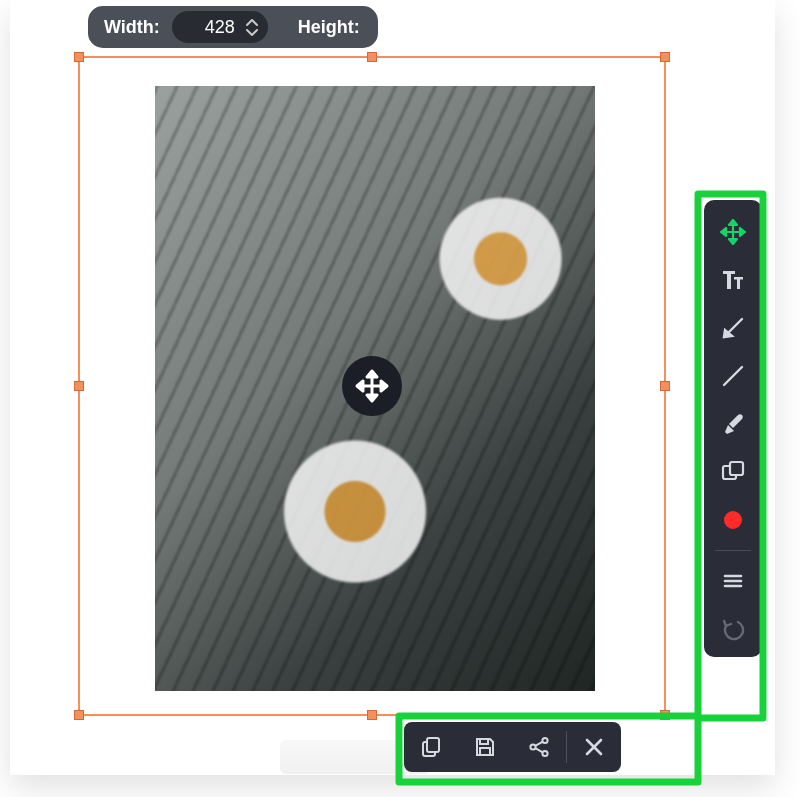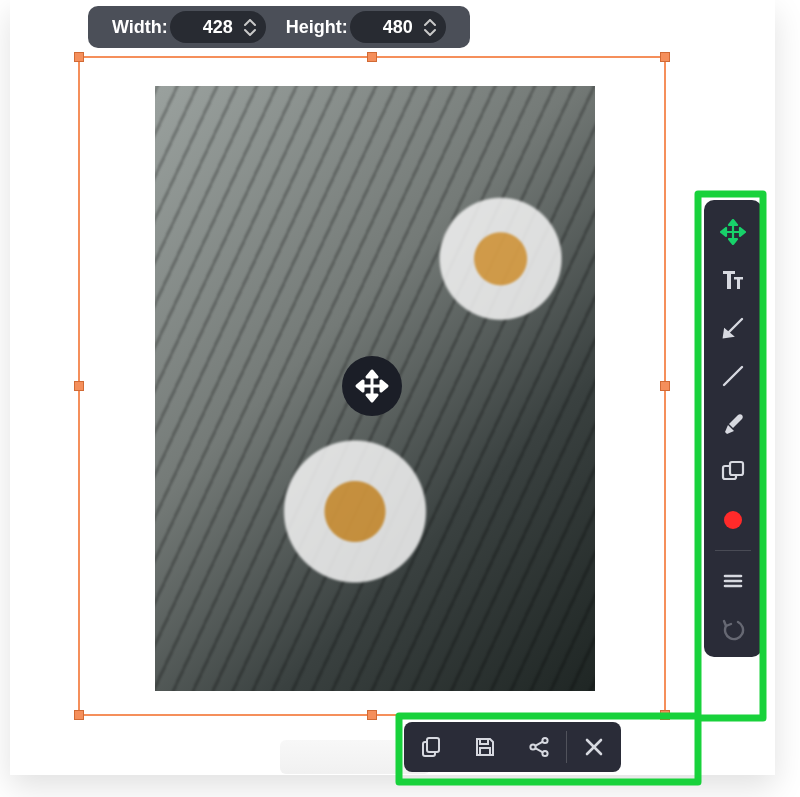--- a/index.html
+++ b/index.html
@@ -20,42 +20,42 @@
     background: #fff;
     box-shadow: 0 12px 30px rgba(0,0,0,0.12);
   }
   
   .dim-bar {
     position: absolute;
     left: 88px;
     top: 6px;
     height: 42px;
     background: #4b4f58;
-    border-radius: 10px;
-    display: flex;
-    align-items: center;
-    padding: 0 24px;
-    gap: 0;
+    border-radius: 15px;
+    display: flex;
+    align-items: center;
+    padding: 0 16px;
+    gap: 10px;
     color: #fff;
     font-weight: bold;
     font-size: 18px;
     z-index: 30;
   }
   .dim-label { margin-right: 2px; }
   .dim-input {
     background: #282b32;
     color: #fff;
     border-radius: 18px;
     width: 96px;
     height: 32px;
     display: flex;
     align-items: center;
     justify-content: center;
     position: relative;
-    font-weight: bold;
+    font-weight: normal;
     font-size: 18px;
   }
   .dim-stepper {
     position: absolute;
     right: 8px;
     top: 0;
     bottom: 0;
     width: 14px;
     display: flex;
     flex-direction: column;
@@ -207,31 +207,20 @@
     <span class="dim-stepper">
       <svg width="12" height="8" viewBox="0 0 12 8">
           <path d="M1 6 L6 1 L11 6" stroke="#c9c9c9" stroke-width="2" fill="none" stroke-linecap="round"></path>
         </svg>
       <svg width="12" height="8" viewBox="0 0 12 8">
           <path d="M1 2 L6 7 L11 2" stroke="#c9c9c9" stroke-width="2" fill="none" stroke-linecap="round"></path>
         </svg>
     </span>
   </div>
   <span class="dim-label" style="margin-left:20px">Height:</span>
-  <div class="dim-input">
-    <span>480</span>
-    <span class="dim-stepper">
-      <svg width="12" height="8" viewBox="0 0 12 8">
-          <path d="M1 6 L6 1 L11 6" stroke="#c9c9c9" stroke-width="2" fill="none" stroke-linecap="round"></path>
-        </svg>
-      <svg width="12" height="8" viewBox="0 0 12 8">
-          <path d="M1 2 L6 7 L11 2" stroke="#c9c9c9" stroke-width="2" fill="none" stroke-linecap="round"></path>
-        </svg>
-    </span>
-  </div>
 </div>
 
 <div class="photo"></div>
 
 <div class="ribbon"></div>
 
 <div class="selection">
   <div class="handle h-tl"></div>
   <div class="handle h-tm"></div>
   <div class="handle h-tr"></div>

